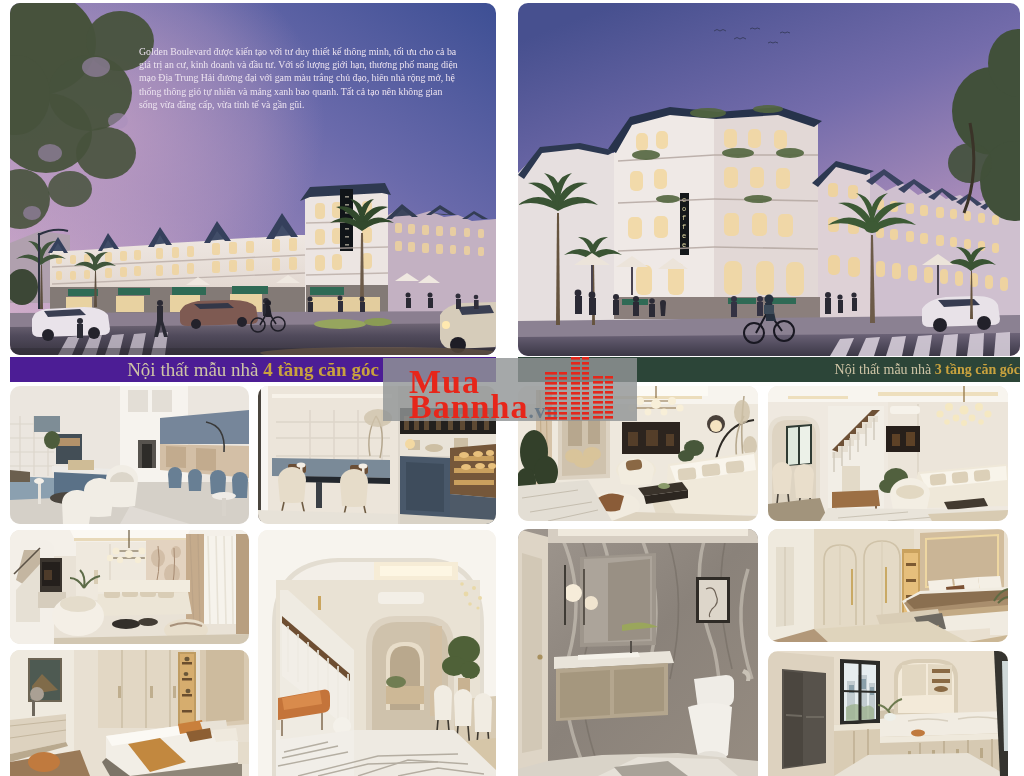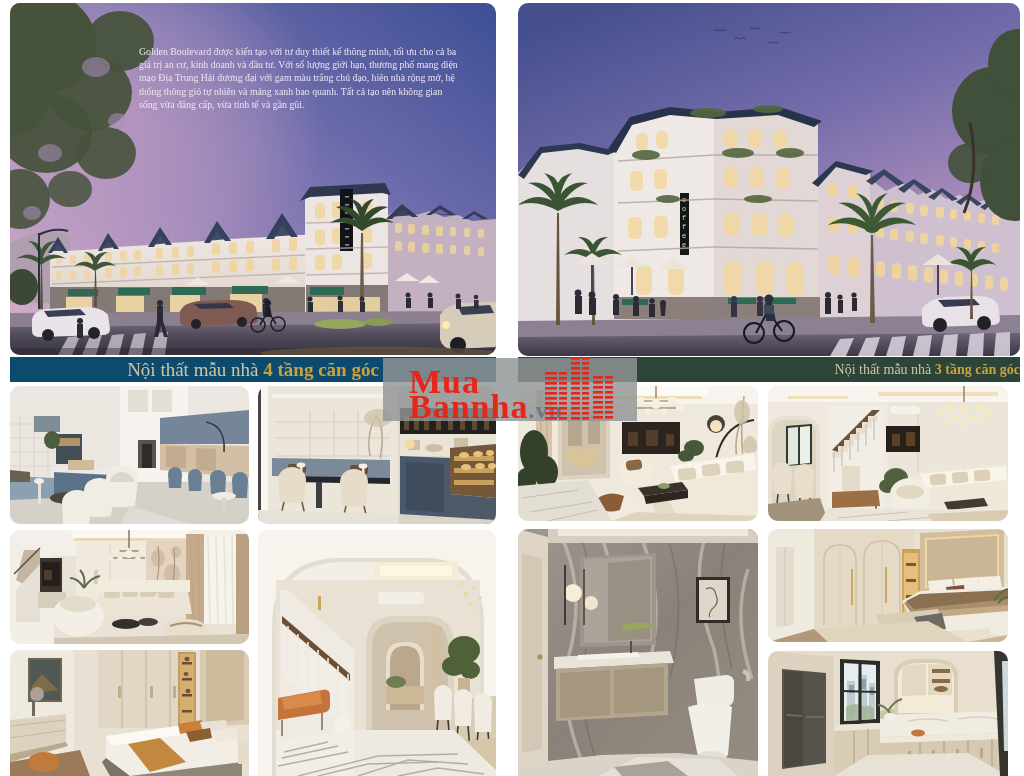--- a/index.html
+++ b/index.html
@@ -537,21 +537,21 @@
 <g fill="#41503a">
 <ellipse cx="474" cy="108" rx="40" ry="44"></ellipse>
 <ellipse cx="496" cy="178" rx="34" ry="40"></ellipse>
 <ellipse cx="452" cy="160" rx="22" ry="20" opacity="0.9"></ellipse>
 <ellipse cx="500" cy="60" rx="30" ry="34"></ellipse>
 </g>
 <path d="M446 210 Q462 170 452 120" stroke="#3a3328" stroke-width="3" fill="none"></path>
 </svg>
 </div>
 
-<div style="position:absolute;left:10px;top:357px;width:486px;height:25px;background:#0c4a6e;color:#cfc5a6;font-size:19px;text-align:center;line-height:25px;font-family:'Liberation Serif',serif;">Nội thất mẫu nhà <span style="color:#c9a23e;font-weight:bold;">4 tầng căn góc</span></div>
+<div style="position:absolute;left:10px;top:357px;width:486px;height:25px;background:#4c1d95;color:#cfc5a6;font-size:19px;text-align:center;line-height:25px;font-family:'Liberation Serif',serif;">Nội thất mẫu nhà <span style="color:#c9a23e;font-weight:bold;">4 tầng căn góc</span></div>
 
 <div style="position:absolute;left:518px;top:357px;width:502px;height:25px;background:#2c4538;color:#cfc5a6;font-size:14px;text-align:right;line-height:25px;font-family:'Liberation Serif',serif;">Nội thất mẫu nhà <span style="color:#c9a23e;font-weight:bold;">3 tầng căn góc</span></div>
 
 <div class="ph" id="pL1a" style="left:10px;top:386px;width:239px;height:138px;">
 <svg width="239" height="138" viewBox="0 0 239 138">
 
 <rect width="239" height="138" fill="#ebe6df"></rect>
 <rect x="0" y="96" width="239" height="42" fill="#d5d0c8"></rect>
 
 <rect x="110" y="0" width="68" height="96" fill="#f6f3ee"></rect>
@@ -1374,21 +1374,21 @@
 
 <path d="M66 125 L100 104 L200 102 L240 125 Z" fill="#e8e2d6"></path>
 
 <path d="M226 0 L240 0 L240 125 L232 125 Z" fill="#35342f"></path>
 <path d="M234 10 L240 10 L240 100 L236 100 Z" fill="#cfd8d8"></path>
 </svg>
 </div>
 
 <div style="position:absolute;left:383px;top:358px;width:254px;height:63px;background:rgba(145,149,150,0.82);"></div>
 
-<div style="position:absolute;left:409px;top:369px;width:250px;font-family:Liberation Serif, serif;font-weight:bold;color:#e7261a;font-size:34px;line-height:25px;letter-spacing:1px;">Mua<br>Bannha<span style="color:#6b7a88;font-size:24px;">.vn</span></div>
+<div style="position:absolute;left:409px;top:369px;width:250px;font-family:Liberation Serif, serif;font-weight:bold;color:#e7261a;font-size:34px;line-height:25px;letter-spacing:1px;">Mua<br>Bannha<span style="color:#6b7a88;font-size:21px;">.vn</span></div>
 
 <div style="position:absolute;left:545px;top:357px;width:70px;height:64px;" id="wmlogo">
 <svg width="70" height="64" viewBox="0 0 70 64">
 <g fill="#e5271b">
 <g>
 <rect x="0" y="15" width="12" height="2.6"></rect>
             <rect x="14" y="15" width="8" height="2.6"></rect>
 <rect x="0" y="20" width="12" height="2.6"></rect>
             <rect x="14" y="20" width="8" height="2.6"></rect>
 <rect x="0" y="25" width="12" height="2.6"></rect>

